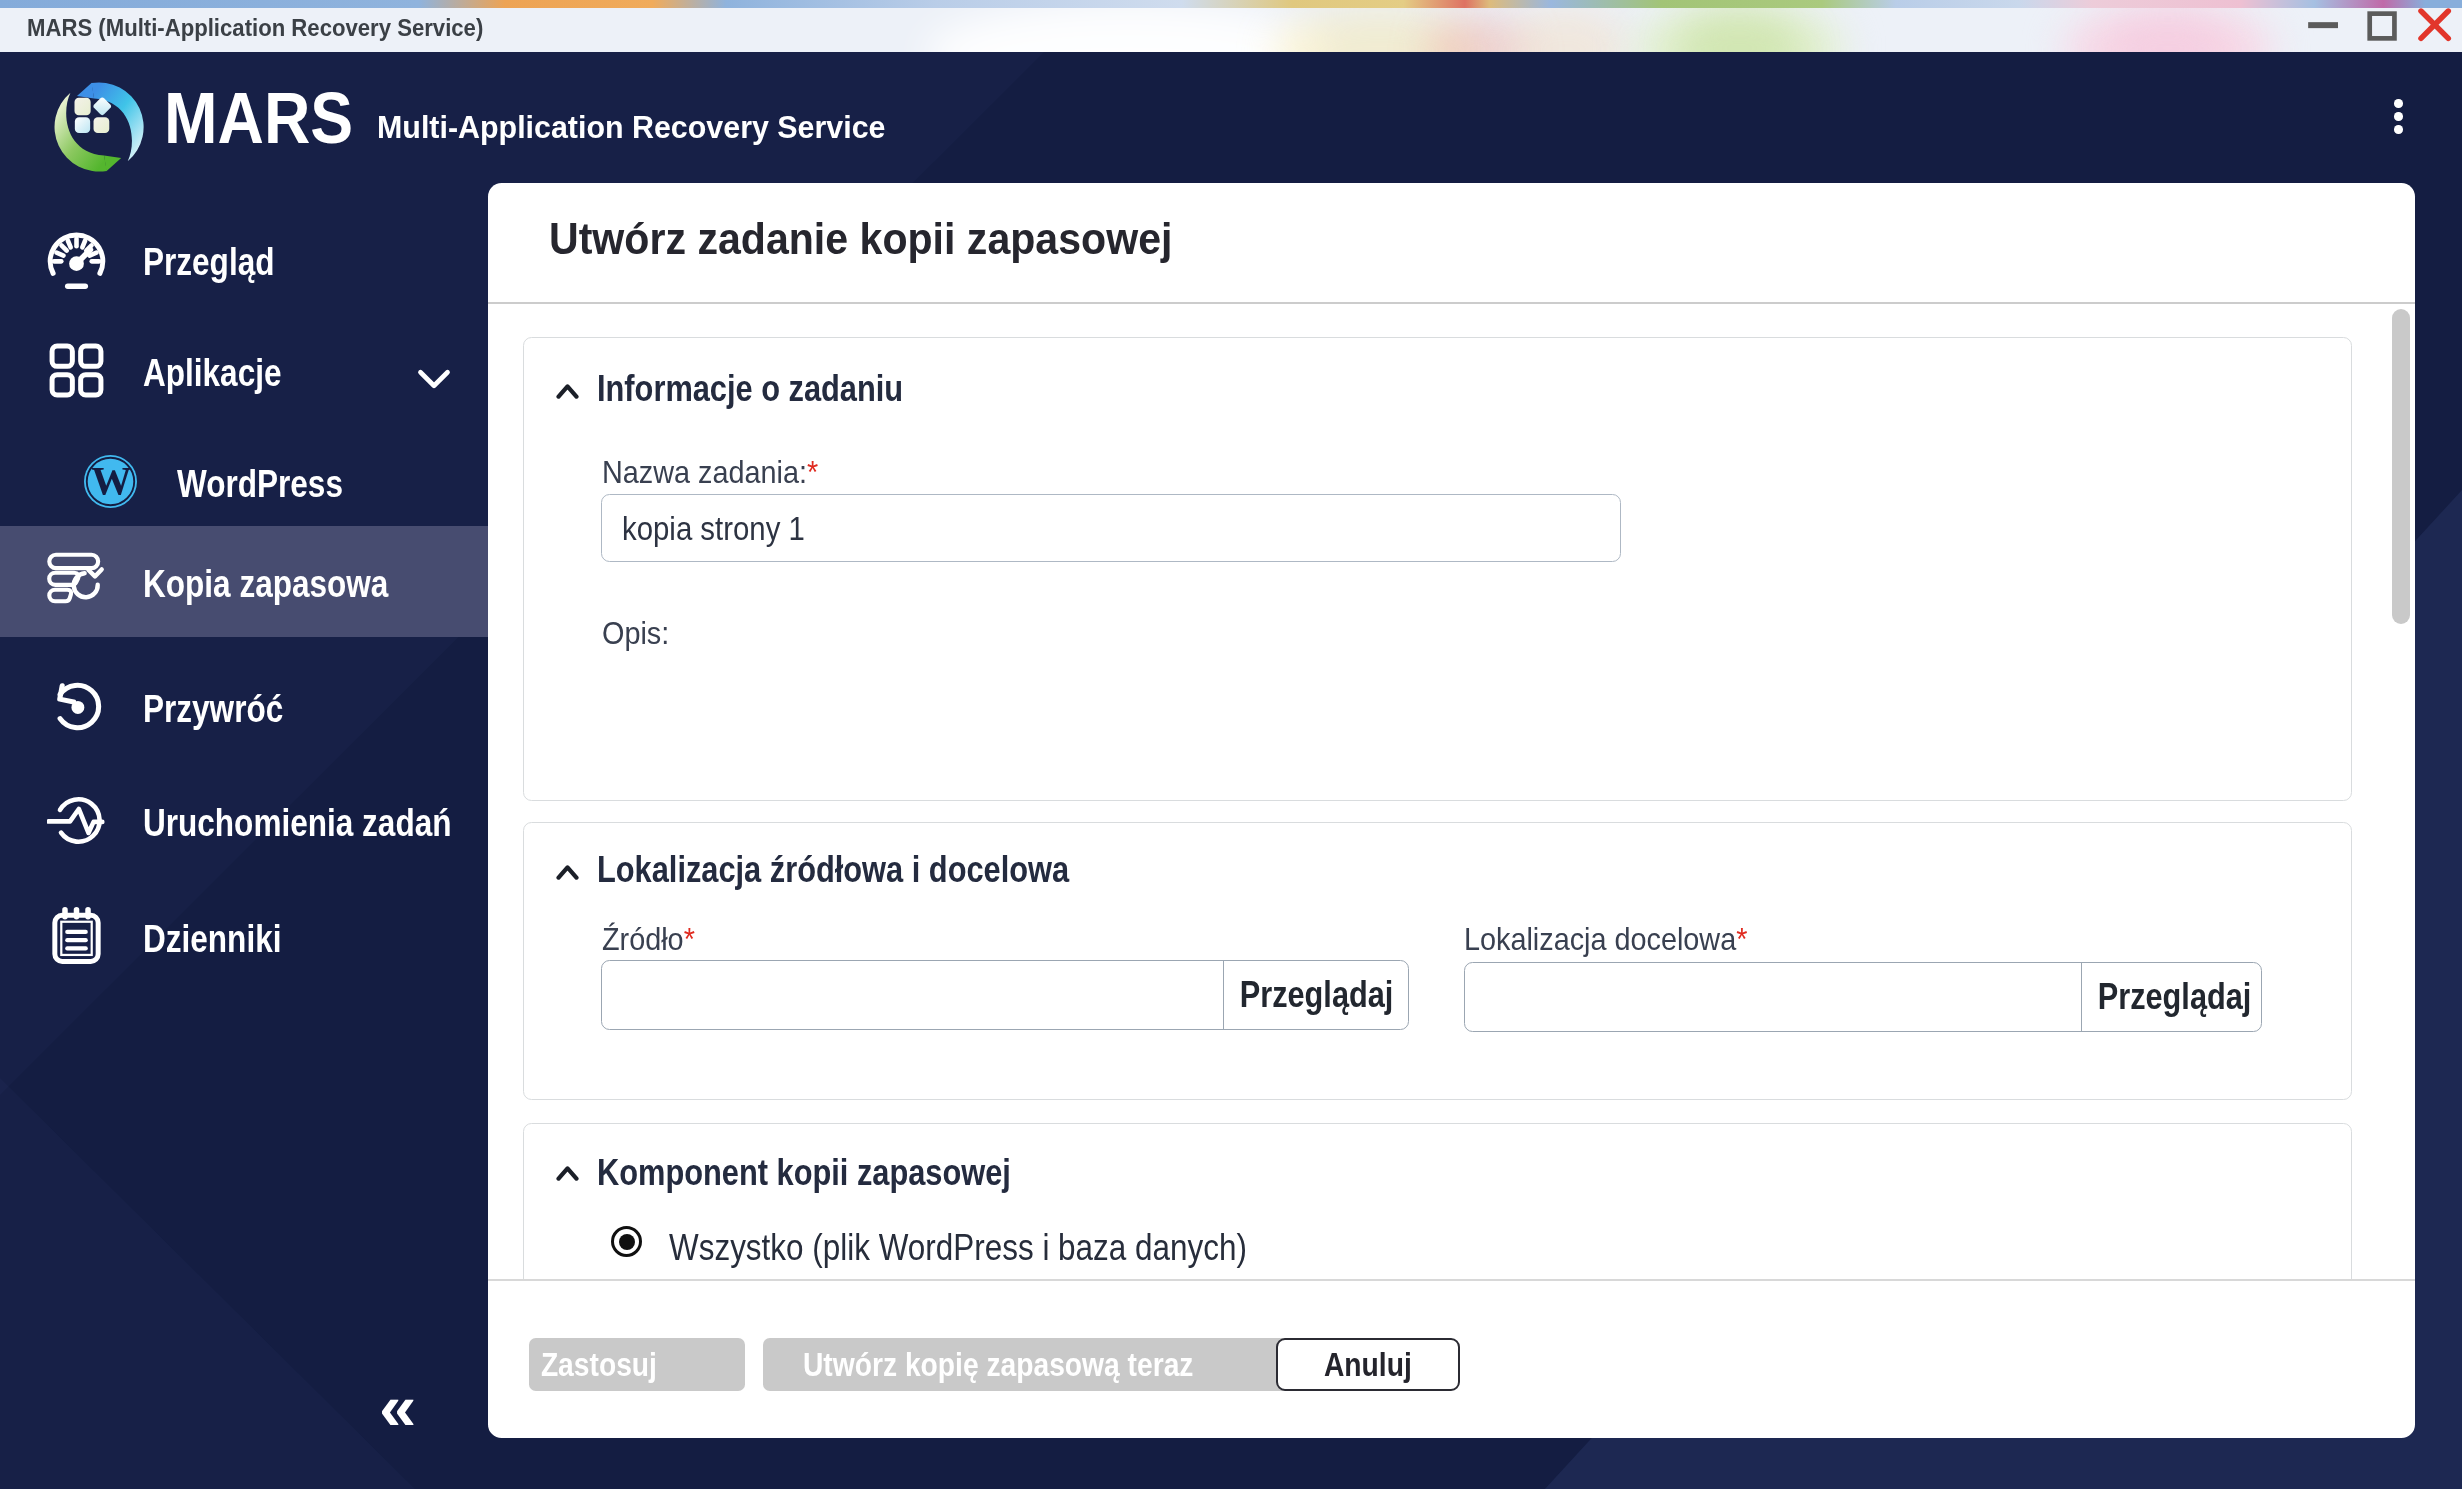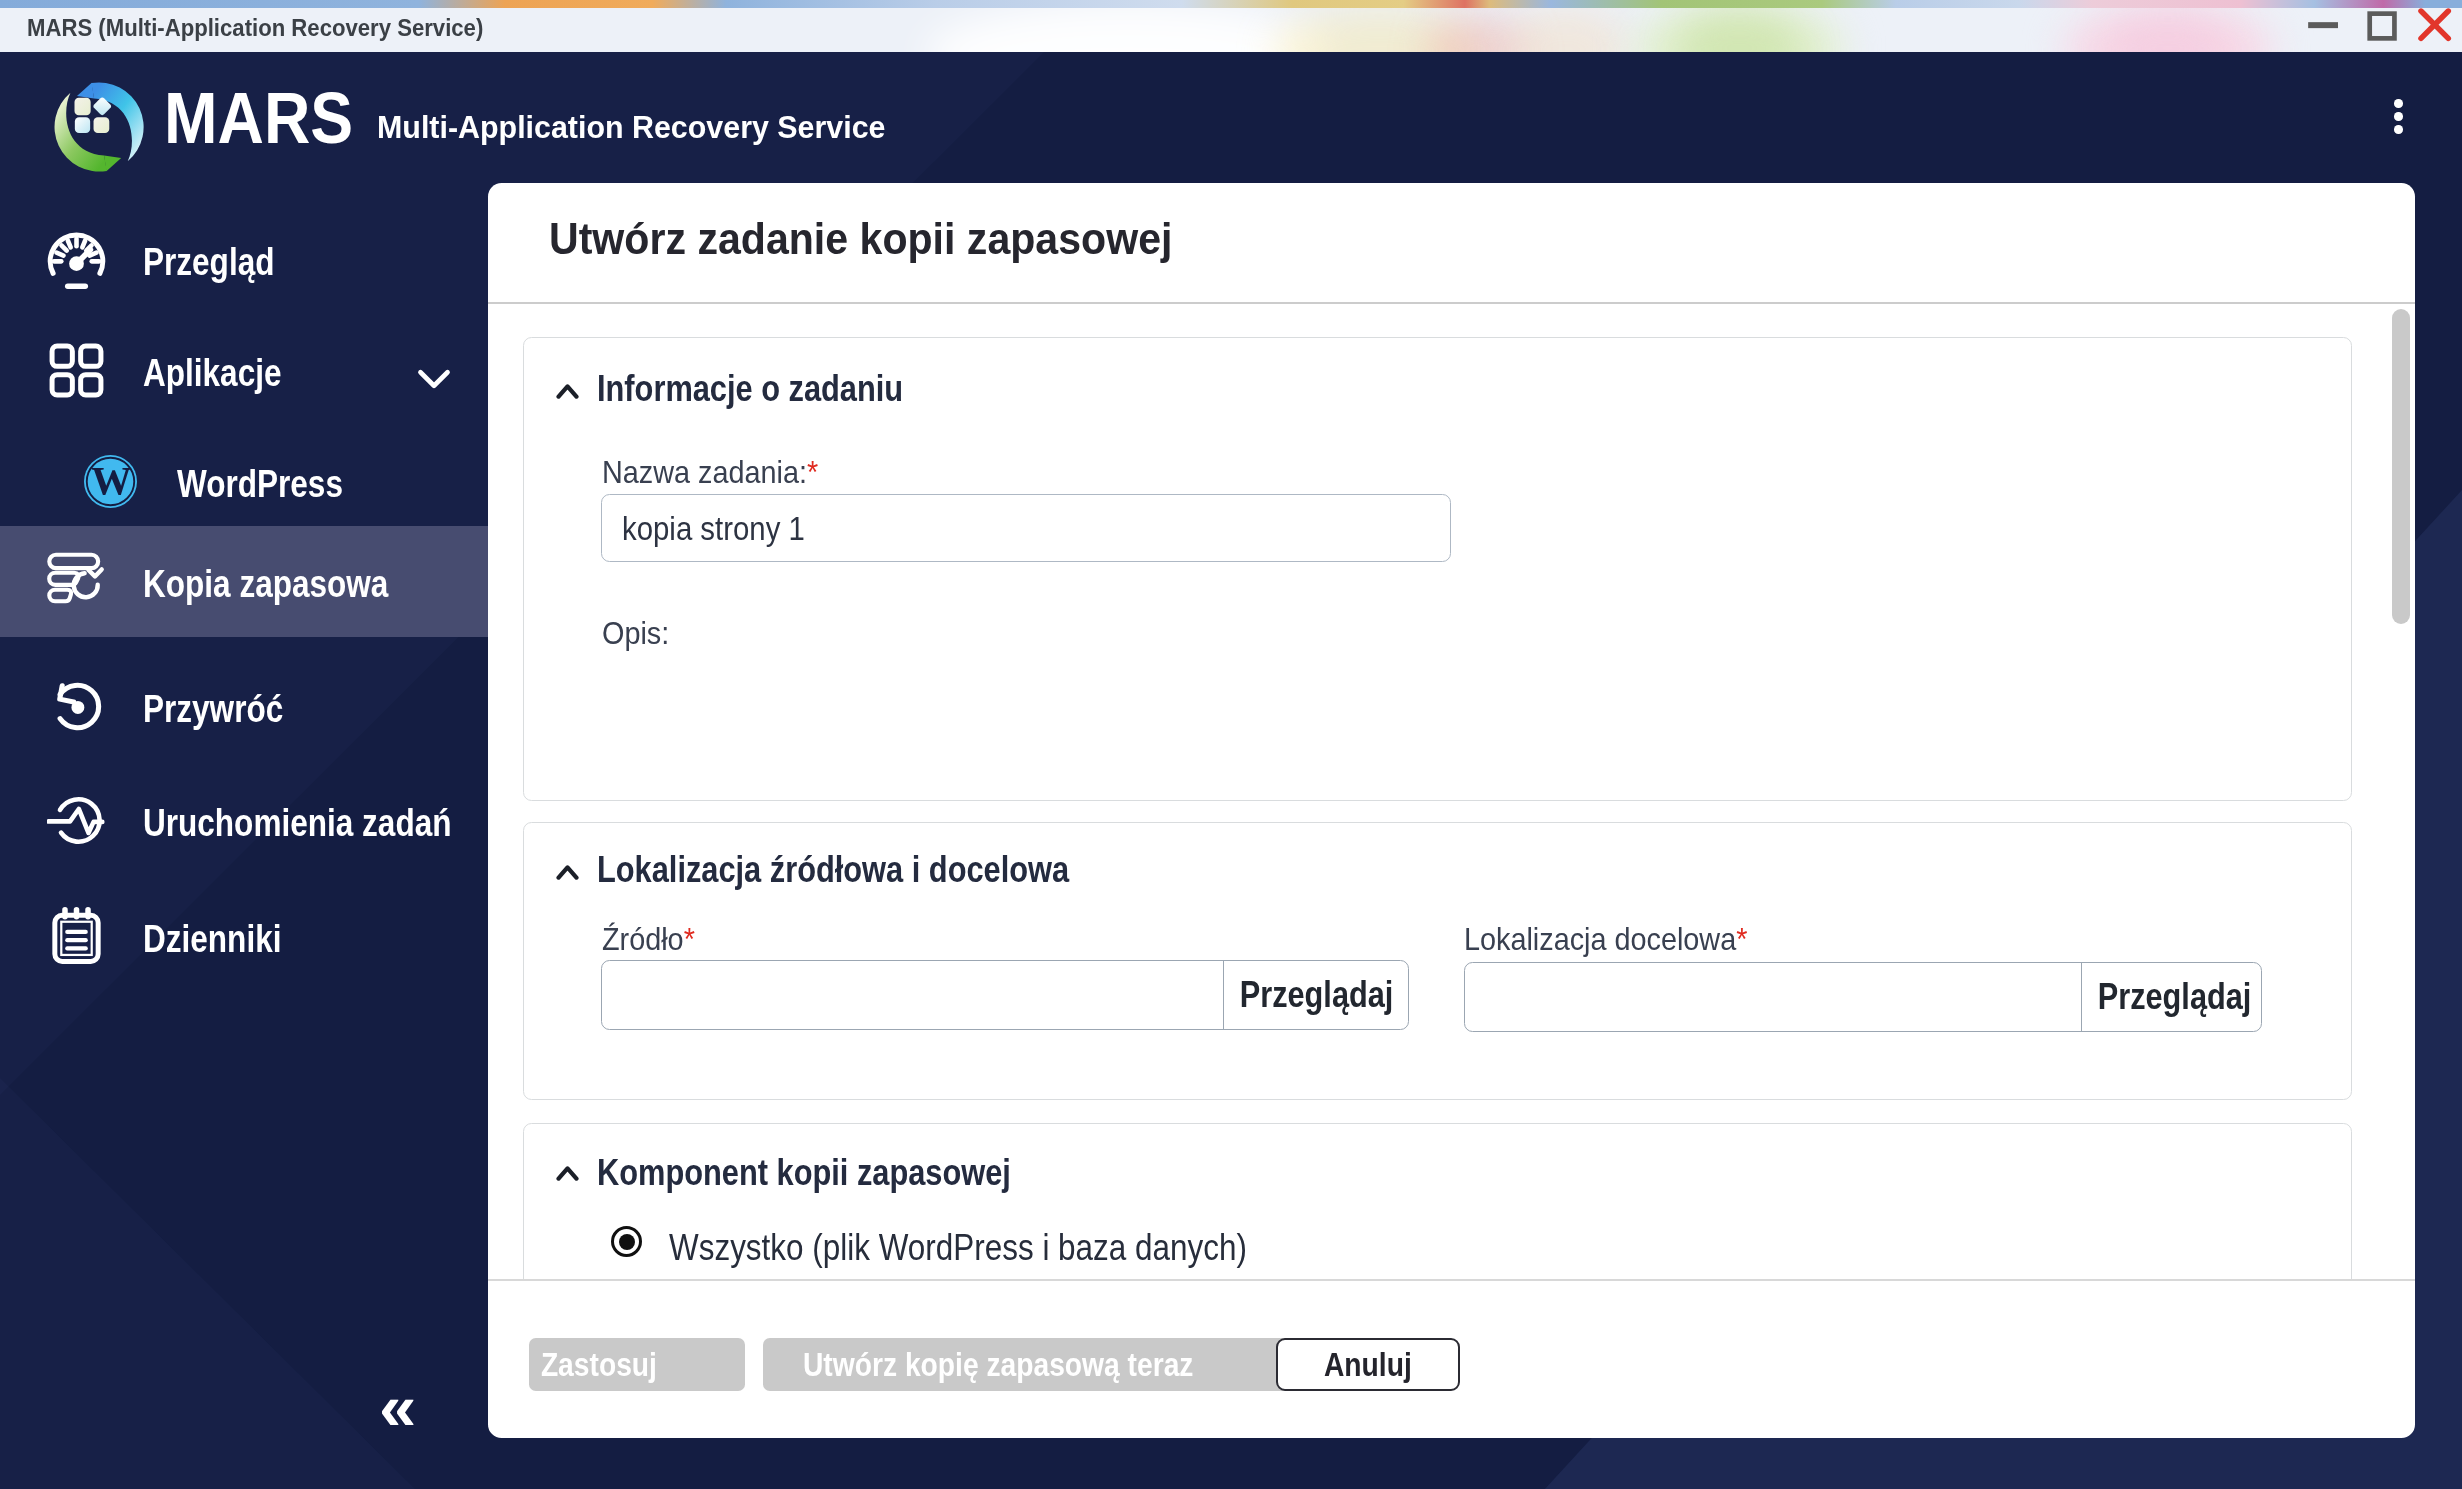--- a/index.html
+++ b/index.html
@@ -202,21 +202,21 @@
 <div id="card">
   <div id="cardtitle">Utwórz zadanie kopii zapasowej</div>
   <div id="carddiv"></div>
 
   <div class="sect" style="top:154px; height:464px;"></div>
   <svg class="chev" style="top:197px;" width="23" height="23" viewBox="0 0 27 20" fill="none" stroke="#1b1f28" stroke-width="5" stroke-linecap="round" stroke-linejoin="round">
       <polyline points="3,16 13.5,4 24,16"></polyline>
     </svg>
   <div class="shead" style="top:188px;">Informacje o zadaniu</div>
   <div class="flabel" style="left:114px; top:273px;">Nazwa zadania:<span class="req">*</span></div>
-  <div class="finput" style="left:113px; top:311px; width:850px; height:68px;"><span>kopia strony 1</span></div>
+  <div class="finput" style="left:113px; top:311px; width:1020px; height:68px;"><span>kopia strony 1</span></div>
   <div class="flabel" style="left:114px; top:434px;">Opis:</div>
 
   <div class="sect" style="top:639px; height:278px;"></div>
   <svg class="chev" style="top:678px;" width="23" height="23" viewBox="0 0 27 20" fill="none" stroke="#1b1f28" stroke-width="5" stroke-linecap="round" stroke-linejoin="round">
       <polyline points="3,16 13.5,4 24,16"></polyline>
     </svg>
   <div class="shead" style="top:669px;">Lokalizacja źródłowa i docelowa</div>
   <div class="flabel" style="left:114px; top:740px;">Źródło<span class="req">*</span></div>
   <div class="browsegrp" style="left:113px; top:777px; width:808px; height:70px;">
     <div class="inp"></div>

